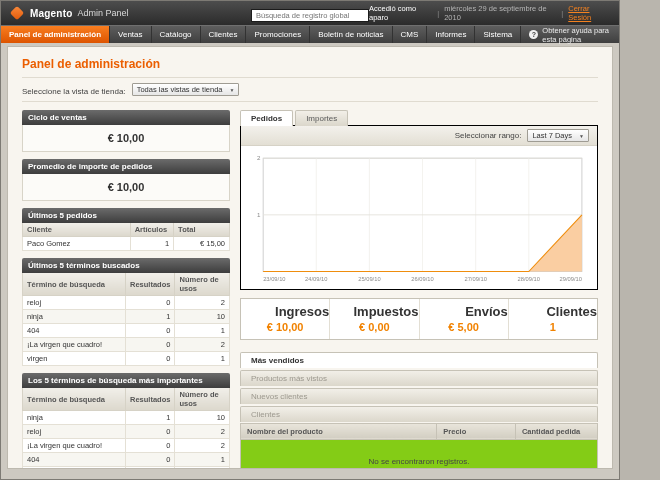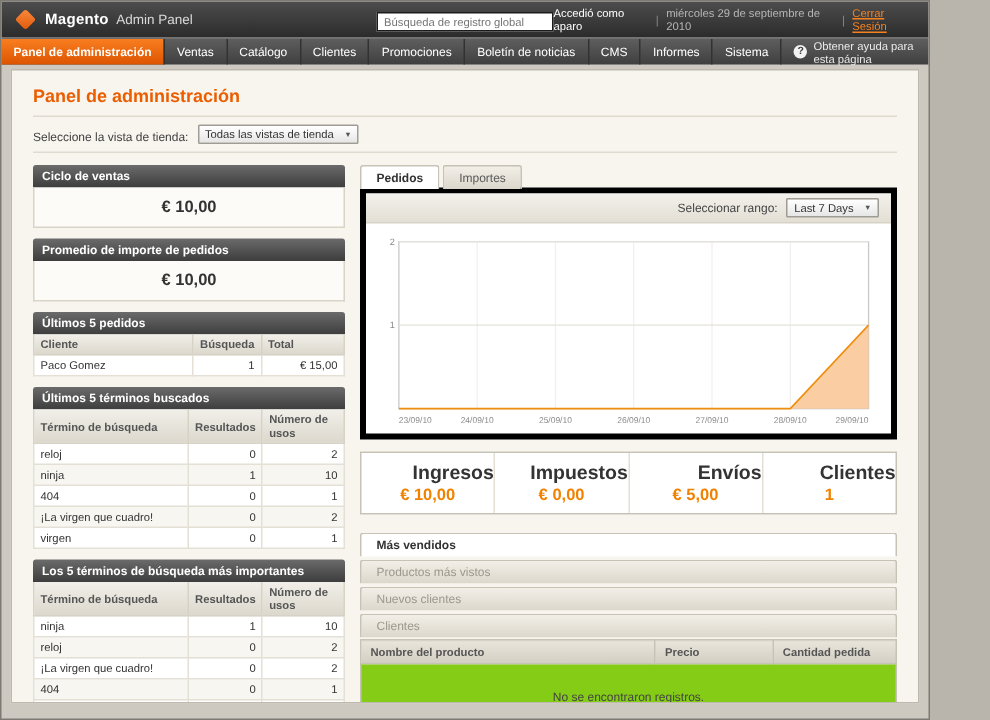--- a/index.html
+++ b/index.html
@@ -72,21 +72,21 @@
   .c-term { width:52%; } .c-res { width:21%; } .c-uses { width:27%; }
 
   
   .tabs, .btabs { display:flex; gap:2px; }
   .tab, .btab { font-size:8px; padding:3px 10px; border:1px solid #c6c2b6;
                 border-bottom:none; background:linear-gradient(#f2efe8,#dbd7cb);
                 color:#5a5a5a; cursor:pointer; border-radius:2px 2px 0 0;
                 position:relative; white-space:nowrap; }
   .tab.active, .btab.active { background:#fff; font-weight:bold; color:#333; z-index:2; }
   .btab.disabled { color:#9c988e; }
-  .tab-box { border:4px solid #000000; background:#fff; margin-top:-1px; }
+  .tab-box { border:1px solid #000000; background:#fff; margin-top:-1px; }
   .range-bar { background:linear-gradient(#f3f1ec,#e3dfd4); border-bottom:1px solid #d6d2c6;
                display:flex; justify-content:flex-end; align-items:center; gap:6px;
                font-size:8px; color:#444; padding:3px 8px; }
   .chart-wrap { padding:6px 8px 4px; }
   .chart-wrap svg { display:block; }
 
   .stats { display:flex; border:1px solid #c6c2b6; background:#fff; margin-top:8px; }
   .stat { flex:1; text-align:center; padding:5px 0 6px; border-right:1px solid #e3dfd4; }
   .stat:last-child { border-right:none; }
   .stat-l { font-size:13px; font-weight:bold; color:#333;text-align:right; }
@@ -164,21 +164,21 @@
           <div class="panel-h">Promedio de importe de pedidos</div>
           <div class="panel-v">€ 10,00</div>
         </div>
 
         <div>
           <div class="panel-h">Últimos 5 pedidos</div>
           <table class="mini-table">
             <thead>
               <tr>
                 <th class="c-term">Cliente</th>
-                <th class="c-res">Búsqueda</th>
+                <th class="c-res">Artículos</th>
                 <th class="c-uses">Total</th>
               </tr>
             </thead>
             <tbody>
               <tr>
                 <td>Paco Gomez</td>
                 <td class="num">1</td>
                 <td class="num">€ 15,00</td>
               </tr>
             </tbody>

